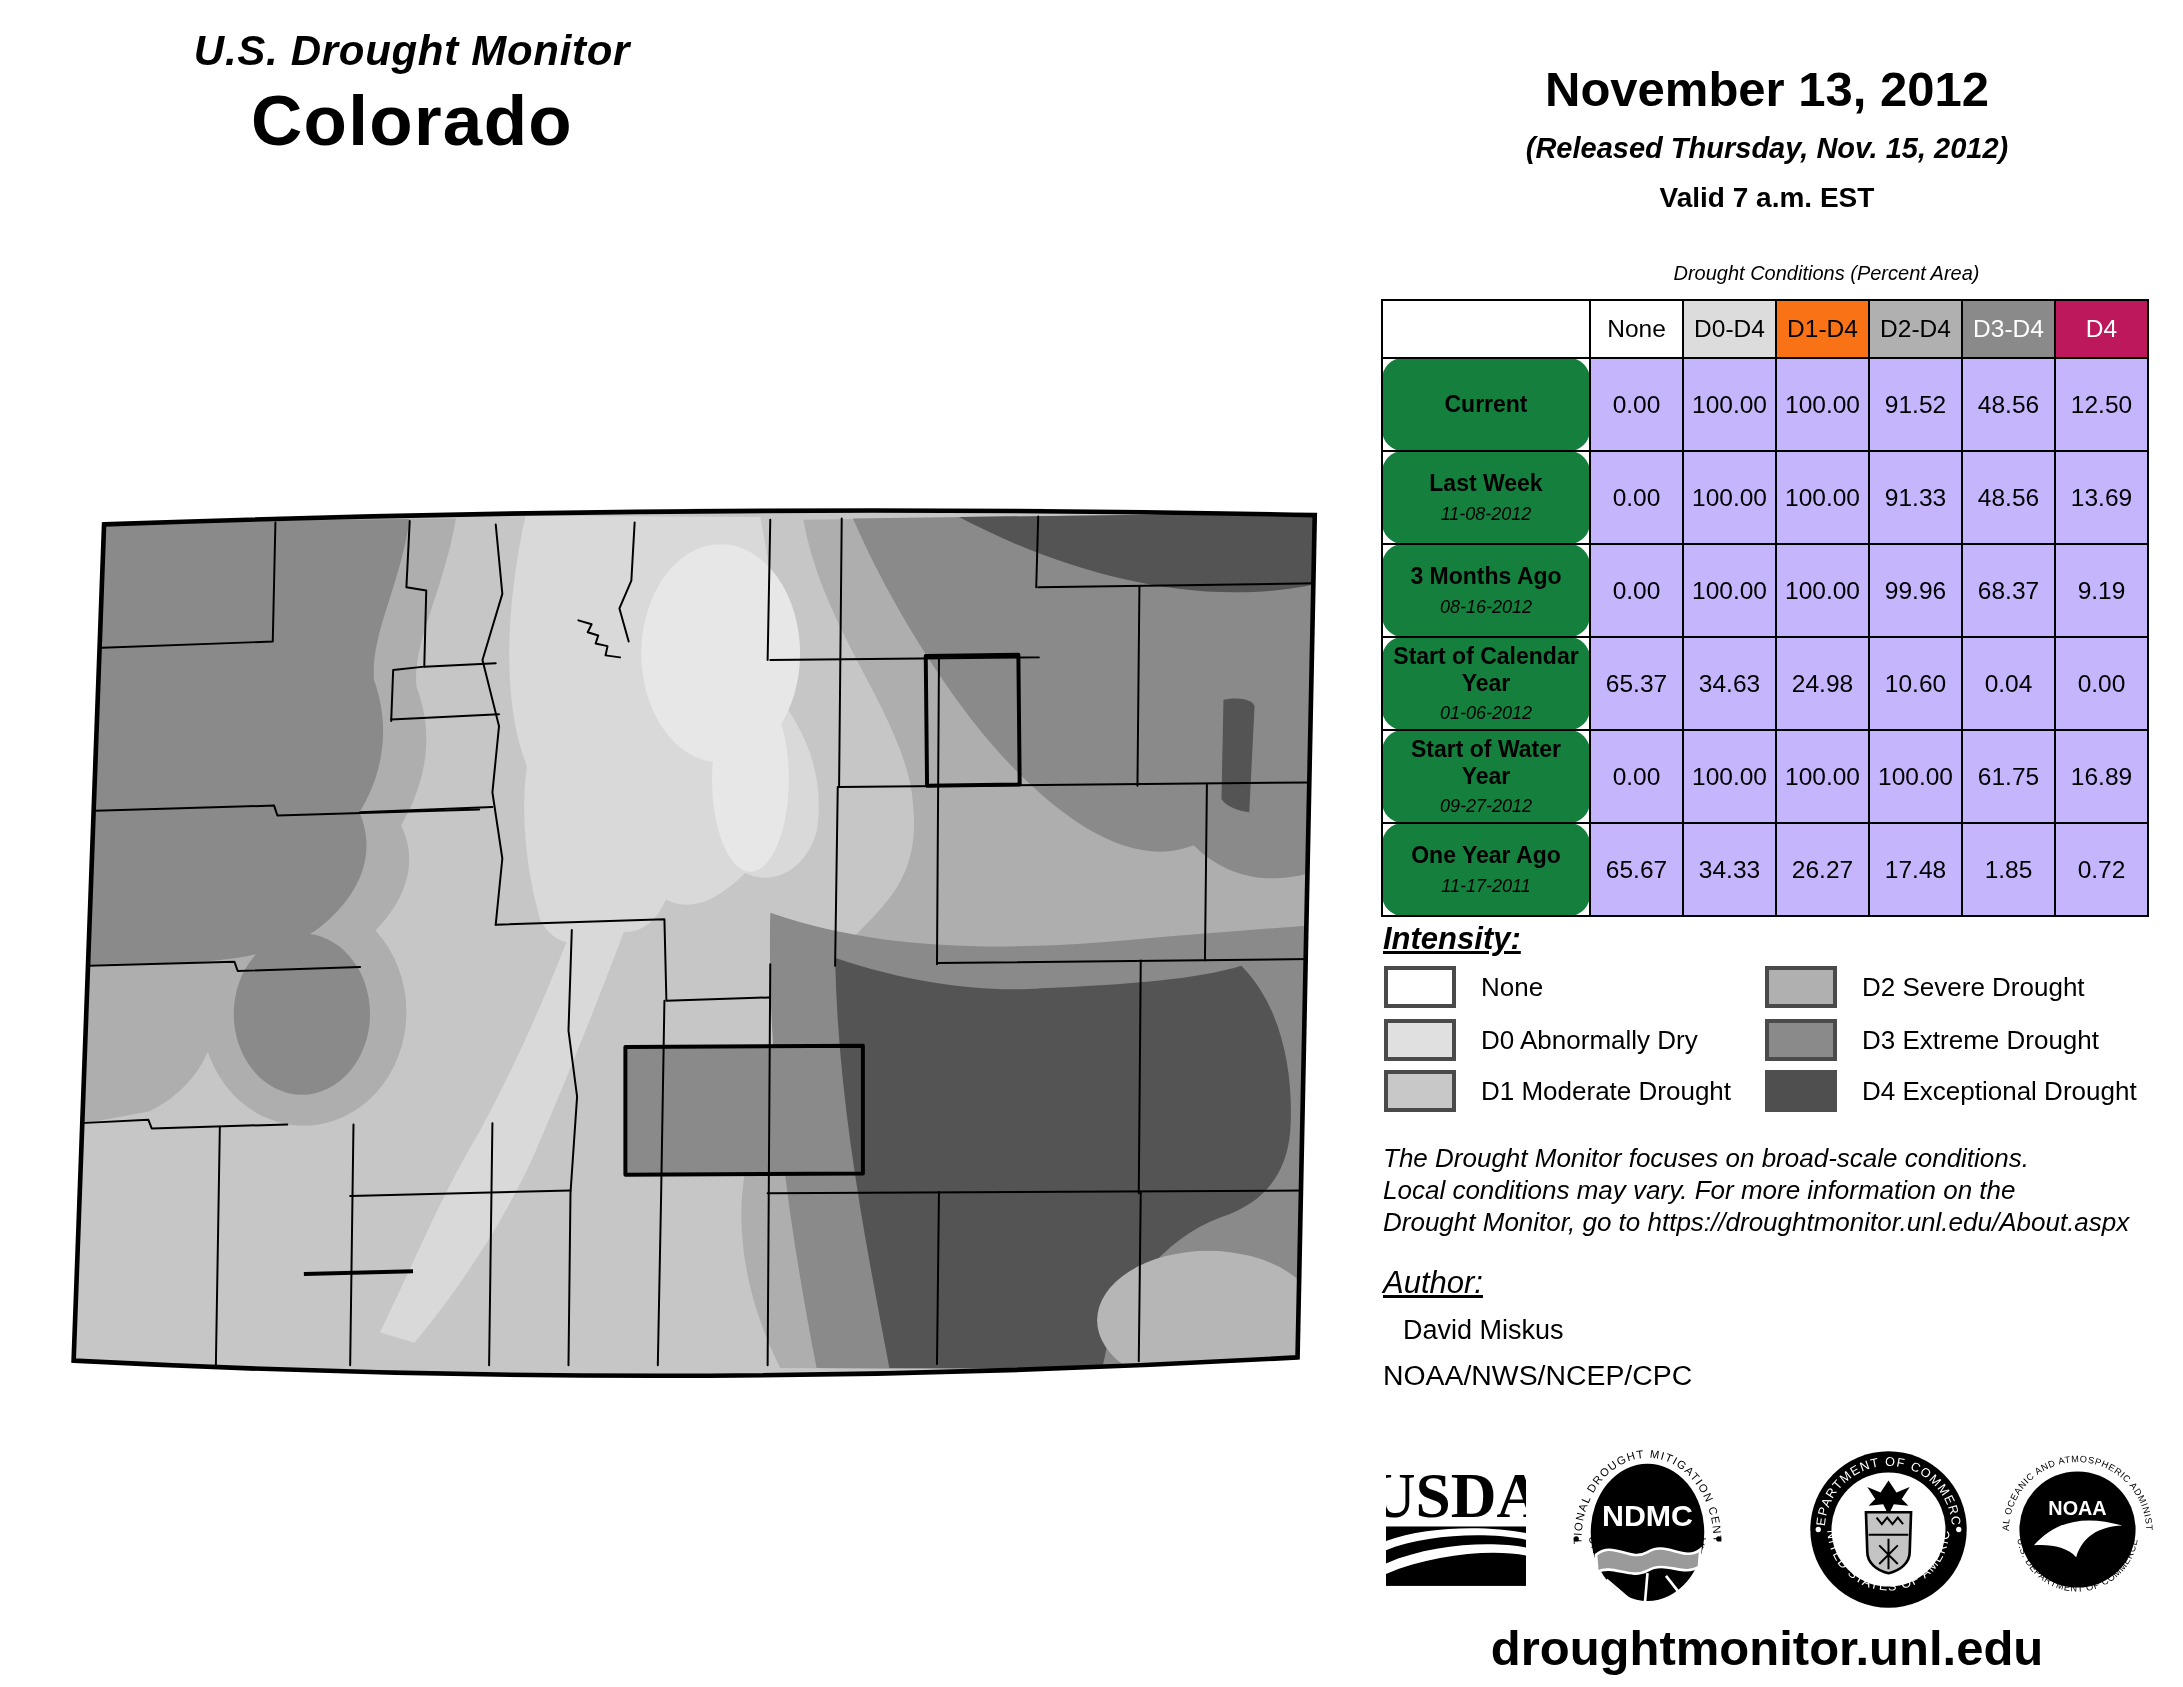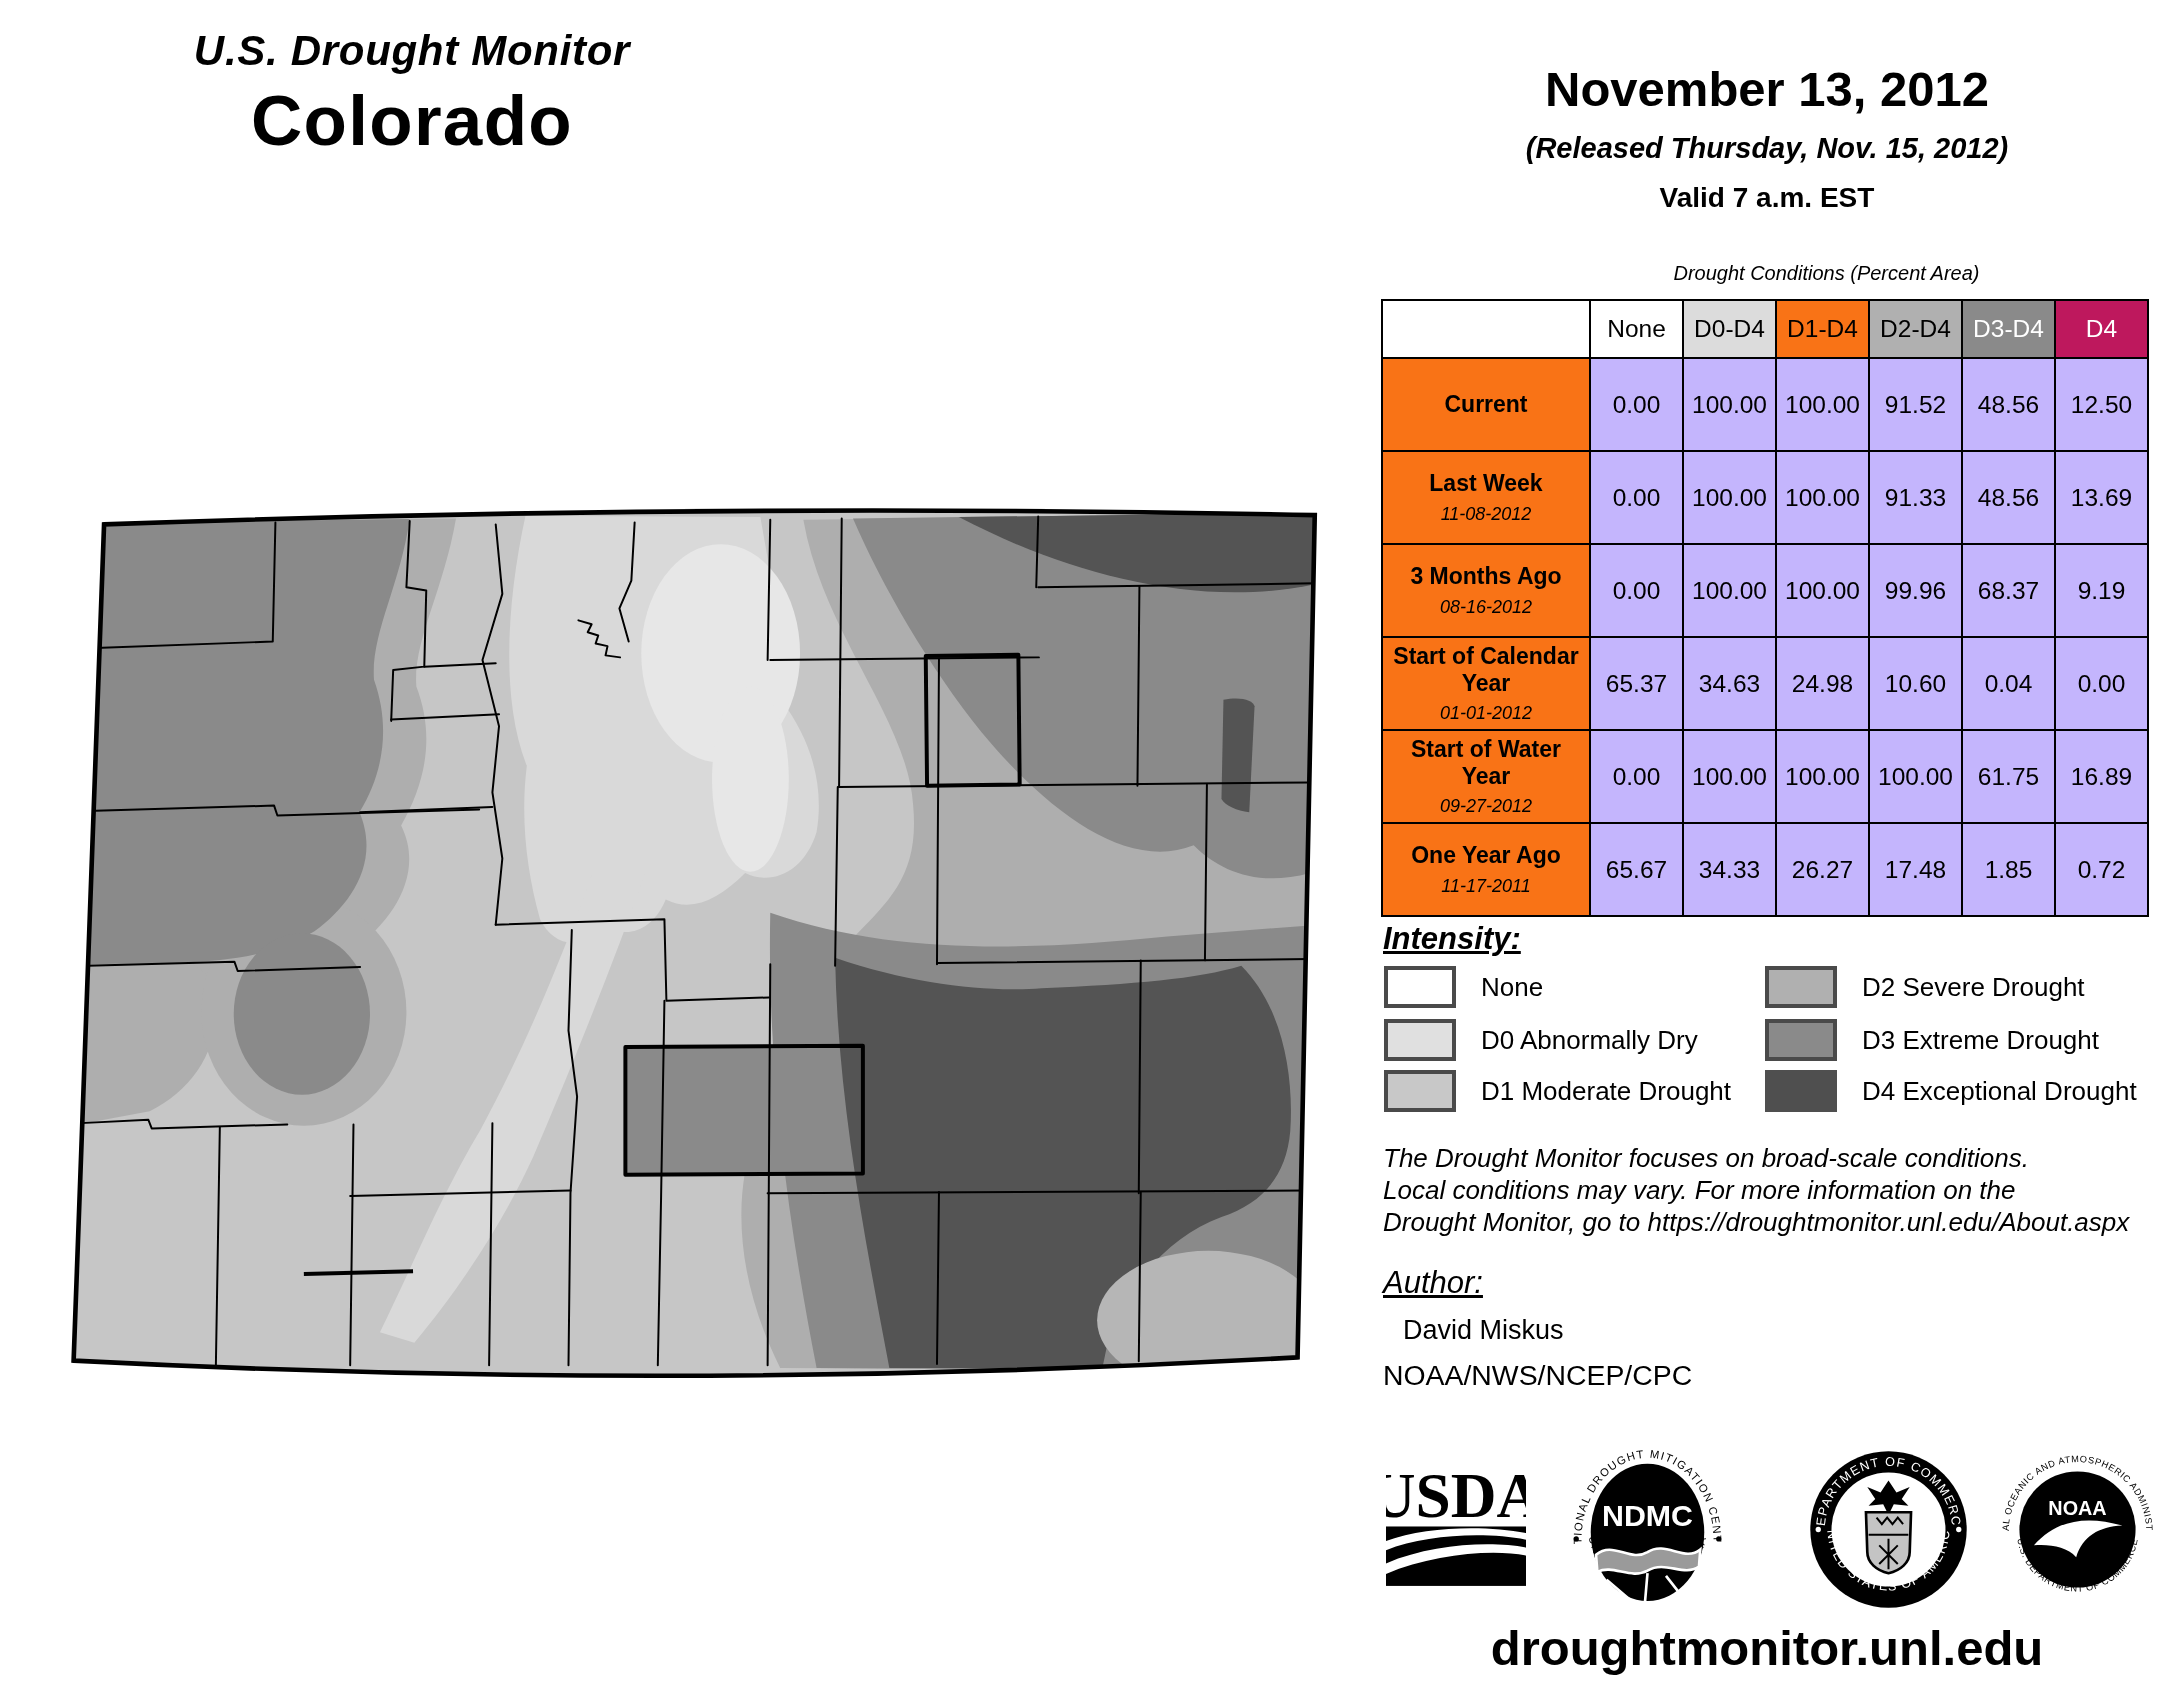--- a/index.html
+++ b/index.html
@@ -17,21 +17,21 @@
   .date-released{font-size:29px;font-weight:bold;font-style:italic;margin-top:14.6px;}
   .date-valid{font-size:28px;font-weight:bold;margin-top:17px;}
 
   
   .tbl-title{left:1489px;top:262px;width:675px;text-align:center;font-size:20px;font-style:italic;}
   .cond-table{left:1381px;top:299px;}
   table.cond{border-collapse:collapse;border:2px solid #000;}
   table.cond th,table.cond td{border:2.6px solid #000;padding:0;text-align:center;vertical-align:middle;}
   table.cond th{width:91px;height:56px;font-size:24.5px;font-weight:normal;}
   table.cond td.val{width:91px;height:91px;font-size:24.5px;font-weight:normal;background:#c4b5fd;}
-  table.cond td.rowlab{width:206px;background:#f97316;}
+  table.cond td.rowlab{width:206px;background:#15803d;border-radius:21px;}
   th.corner{border:none;background:#fff;width:206px;}
   .c0{background:#ffffff;color:#000;} .c1{background:#dcdcdc;color:#000;}
   .c2{background:#f97316;color:#000;} .c3{background:#b0b0b0;color:#000;}
   .c4{background:#8a8a8a;color:#fff;} .c5{background:#be185d;color:#fff;}
   .rl{font-size:23px;font-weight:bold;line-height:1.15;padding:0 4px;}
   .rd{font-size:18px;font-style:italic;margin-top:6.6px;}
 
   
   .intensity-head{left:1383px;top:921px;font-size:31px;font-weight:bold;font-style:italic;
                   text-decoration:underline;}
@@ -124,21 +124,21 @@
         <td class="val">0.00</td>
         <td class="val">100.00</td>
         <td class="val">100.00</td>
         <td class="val">99.96</td>
         <td class="val">68.37</td>
         <td class="val">9.19</td>
       </tr>
       <tr>
         <td class="rowlab">
           <div class="rl">Start of Calendar Year</div>
-          <div class="rd">01-01-2012</div>
+          <div class="rd">01-06-2012</div>
         </td>
         <td class="val">65.37</td>
         <td class="val">34.63</td>
         <td class="val">24.98</td>
         <td class="val">10.60</td>
         <td class="val">0.04</td>
         <td class="val">0.00</td>
       </tr>
       <tr>
         <td class="rowlab">

